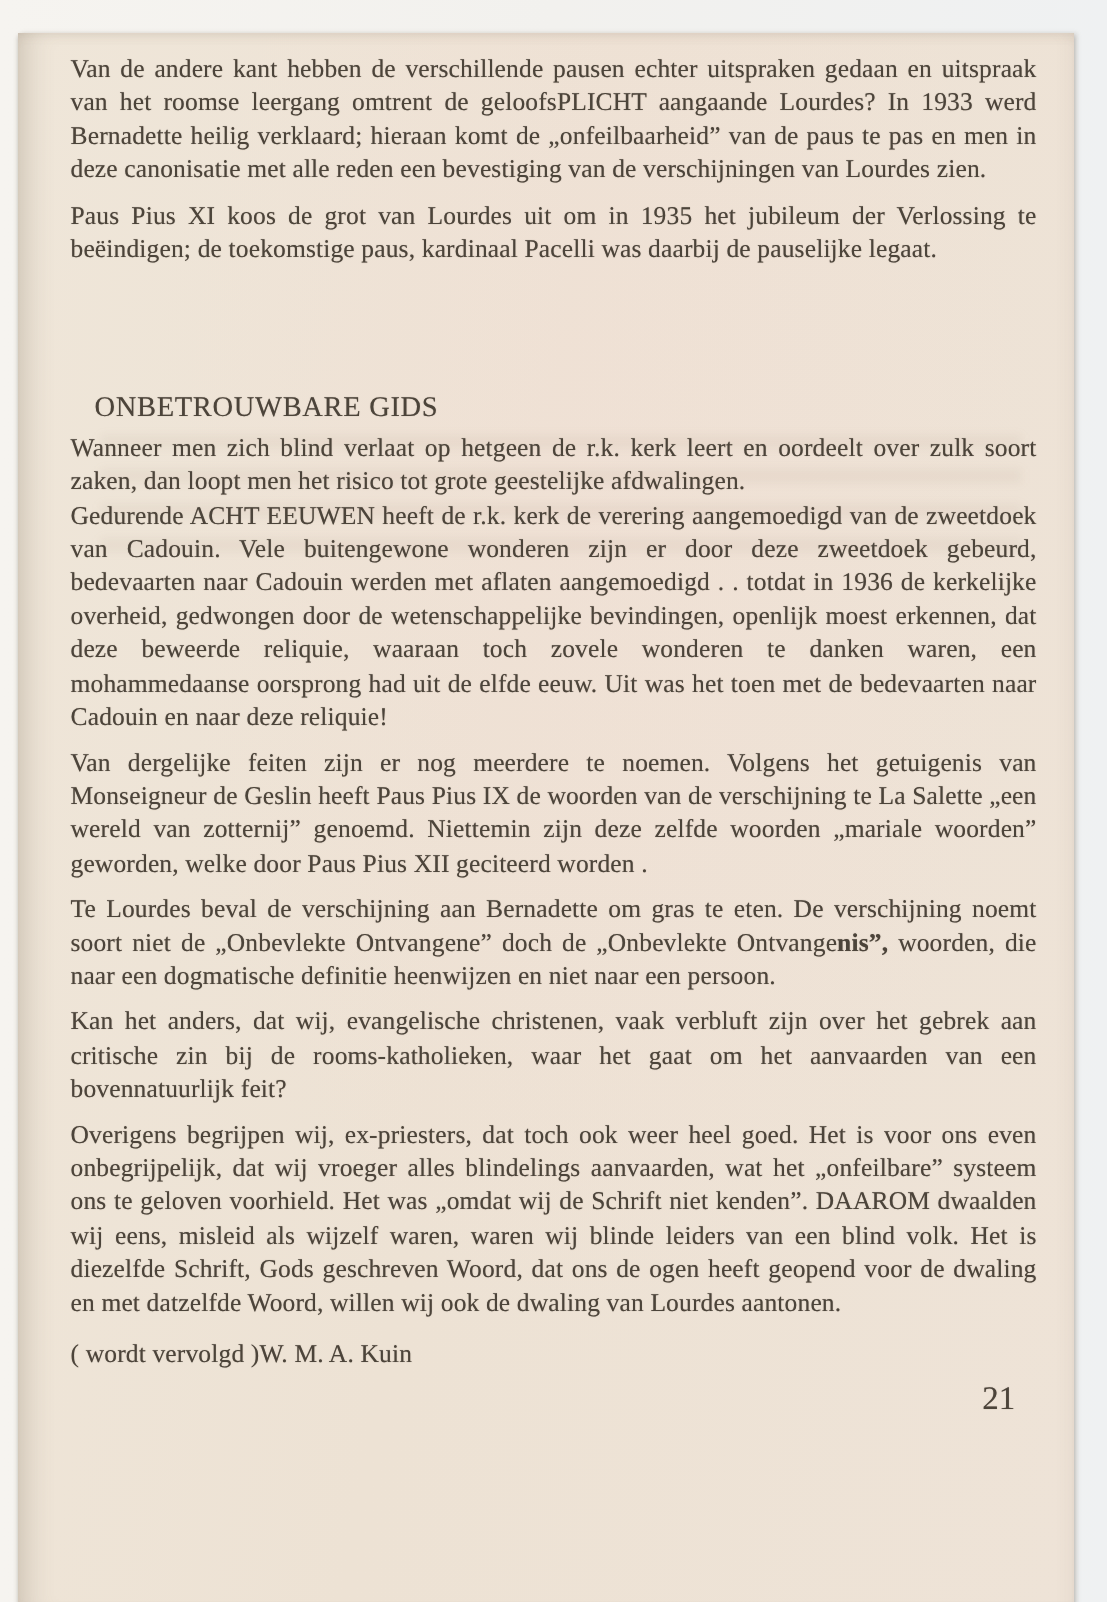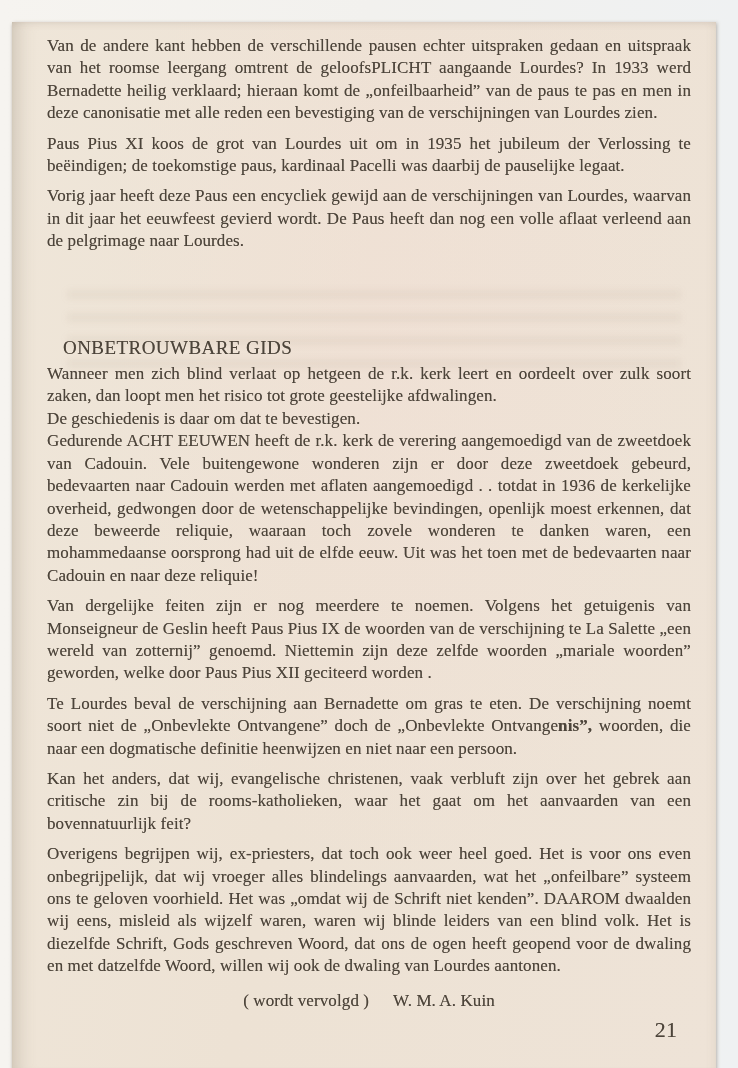--- a/index.html
+++ b/index.html
@@ -72,48 +72,45 @@
     font-weight: normal;
     letter-spacing: 0.45px;
     line-height: 22.4px;
     text-align: left;
   }
   .bold {
     font-weight: bold;
   }
   .footer-row {
     display: flex;
-    justify-content: center;
+    justify-content: flex-start;
     align-items: baseline;
     margin-top: 12px;
     text-align: left;
-    gap: 24px;
   }
   .page-number {
     margin-top: 7px;
     text-align: right;
     padding-right: 14px;
     font-size: 22px;
   }
 </style>
 </head>
 <body>
 
 <div class="paper">
   <div class="ghosting"></div>
 
   <div class="content">
     <p class="para">Van de andere kant hebben de verschillende pausen echter uitspraken gedaan en uitspraak van het roomse leergang omtrent de geloofsPLICHT aangaande Lourdes? In 1933 werd Bernadette heilig verklaard; hieraan komt de „onfeilbaarheid” van de paus te pas en men in deze canonisatie met alle reden een bevestiging van de verschijningen van Lourdes zien.</p>
     <p class="para">Paus Pius XI koos de grot van Lourdes uit om in 1935 het jubileum der Verlossing te beëindigen; de toekomstige paus, kardinaal Pacelli was daarbij de pauselijke legaat.</p>
-    <p class="para">Vorig jaar heeft deze Paus een encycliek gewijd aan de verschijningen van Lourdes, waarvan in dit jaar het eeuwfeest gevierd wordt. De Paus heeft dan nog een volle aflaat verleend aan de pelgrimage naar Lourdes.</p>
 
     <h2 class="heading">ONBETROUWBARE GIDS</h2>
 
     <p class="para tight">Wanneer men zich blind verlaat op hetgeen de r.k. kerk leert en oordeelt over zulk soort zaken, dan loopt men het risico tot grote geestelijke afdwalingen.</p>
-    <p class="para tight">De geschiedenis is daar om dat te bevestigen.</p>
     <p class="para tight last-tight">Gedurende ACHT EEUWEN heeft de r.k. kerk de verering aangemoedigd van de zweetdoek van Cadouin. Vele buitengewone wonderen zijn er door deze zweetdoek gebeurd, bedevaarten naar Cadouin werden met aflaten aangemoedigd . . totdat in 1936 de kerkelijke overheid, gedwongen door de wetenschappelijke bevindingen, openlijk moest erkennen, dat deze beweerde reliquie, waaraan toch zovele wonderen te danken waren, een mohammedaanse oorsprong had uit de elfde eeuw. Uit was het toen met de bedevaarten naar Cadouin en naar deze reliquie!</p>
 
     <p class="para">Van dergelijke feiten zijn er nog meerdere te noemen. Volgens het getuigenis van Monseigneur de Geslin heeft Paus Pius IX de woorden van de verschijning te La Salette „een wereld van zotternij” genoemd. Niettemin zijn deze zelfde woorden „mariale woorden” geworden, welke door Paus Pius XII geciteerd worden .</p>
 
     <p class="para"><span>Te Lourdes beval de verschijning aan Bernadette om gras te eten. De verschijning noemt soort niet de „Onbevlekte Ontvangene” doch de „Onbevlekte Ontvange</span><span class="bold">nis”,</span><span> woorden, die naar een dogmatische definitie heenwijzen en niet naar een persoon.</span></p>
 
     <p class="para">Kan het anders, dat wij, evangelische christenen, vaak verbluft zijn over het gebrek aan critische zin bij de rooms-katholieken, waar het gaat om het aanvaarden van een bovennatuurlijk feit?</p>
 
     <p class="para">Overigens begrijpen wij, ex-priesters, dat toch ook weer heel goed. Het is voor ons even onbegrijpelijk, dat wij vroeger alles blindelings aanvaarden, wat het „onfeilbare” systeem ons te geloven voorhield. Het was „omdat wij de Schrift niet kenden”. DAAROM dwaalden wij eens, misleid als wijzelf waren, waren wij blinde leiders van een blind volk. Het is diezelfde Schrift, Gods geschreven Woord, dat ons de ogen heeft geopend voor de dwaling en met datzelfde Woord, willen wij ook de dwaling van Lourdes aantonen.</p>
 

